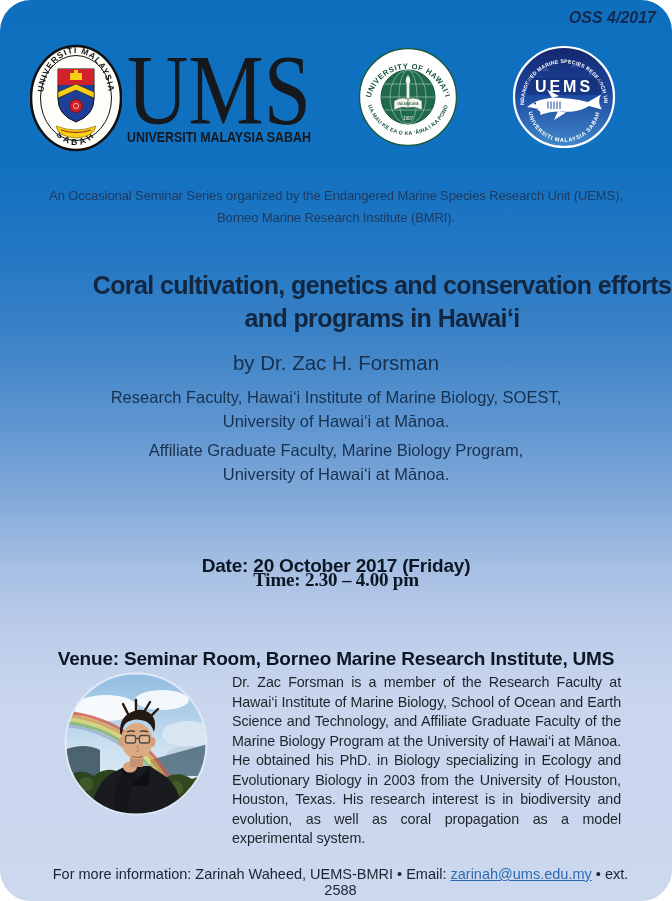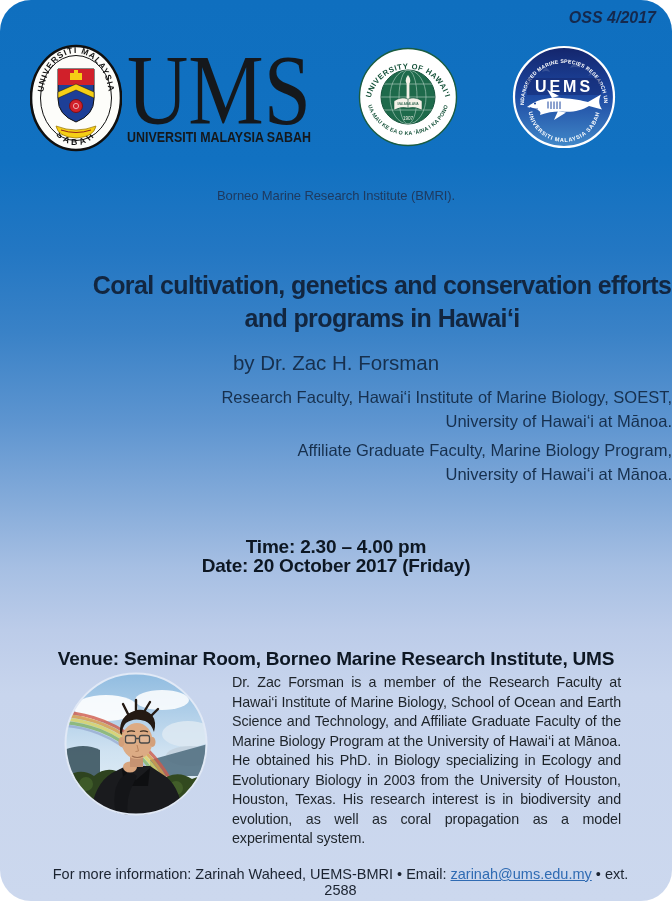--- a/index.html
+++ b/index.html
@@ -11,26 +11,26 @@
       #5e95d0 47%, #86acda 56%, #a6bfe3 63%, #bccce9 70%,
       #c8d5ed 77%, #ccd8ee 100%);
     border-radius:31px;
   }
   .abs{position:absolute;}
   .centered{left:0;width:672px;text-align:center;}
   .oss{top:9px;right:16px;font-size:16px;font-style:italic;font-weight:700;color:#15294d;}
   .organizer{top:185px;font-size:13px;line-height:22px;color:#1e3a60;letter-spacing:-0.1px;}
   .title{top:269px;font-size:25px;line-height:33px;font-weight:700;color:#122640;letter-spacing:-0.6px;padding-left:46px;}
   .speaker{top:351px;font-size:20.5px;color:#17304e;}
-  .affil{font-size:16.5px;line-height:24px;color:#17304e;text-align:right;}
+  .affil{font-size:16.5px;line-height:24px;color:#17304e;}
   .affil1{top:385px;}
   .affil2{top:438px;}
   .meta{font-weight:700;font-size:19px;color:#0d1723;letter-spacing:-0.2px;}
   .meta-date{top:519px;margin-top:36px;}
-  .meta-time{top:536px;}
+  .meta-time{top:569px;font-family:Liberation Serif, serif;}
   .meta-venue{top:648px;}
   .photo-wrap{left:64px;top:672px;width:144px;height:144px;}
   .bio-text{
     left:232px;top:673px;width:389px;
     font-size:14.3px;line-height:19.5px;color:#1d2329;
     text-align:justify;letter-spacing:-0.1px;
   }
   .footer{top:866px;left:0;width:672px;text-align:center;padding-right:34px;box-sizing:border-box;
     font-size:14.5px;color:#1b2330;padding-left:43px;}
   .footer a{color:#2f6bb3;text-decoration:underline;}
@@ -142,20 +142,21 @@
       </g>
       <circle cx="23" cy="59.5" r="1.1" fill="#1c46a0"></circle>
       <path d="M18,63.5 q4,2 8,1.5" fill="none" stroke="#1c46a0" stroke-width="0.8"></path>
     </g>
     <text font-size="5.6" font-weight="bold" fill="#ffffff" letter-spacing="0.7">
       <textPath href="#uemsBot" startOffset="50%" text-anchor="middle">UNIVERSITI MALAYSIA SABAH</textPath>
     </text>
   </svg>
 
   <div class="abs centered organizer">
+    <div>An Occasional Seminar Series organized by the Endangered Marine Species Research Unit (UEMS),</div>
     <div>Borneo Marine Research Institute (BMRI).</div>
   </div>
 
   <div class="abs centered title">
     <div>Coral cultivation, genetics and conservation efforts</div>
     <div>and programs in Hawai‘i</div>
   </div>
 
   <div class="abs centered speaker">by Dr. Zac H. Forsman</div>
 

